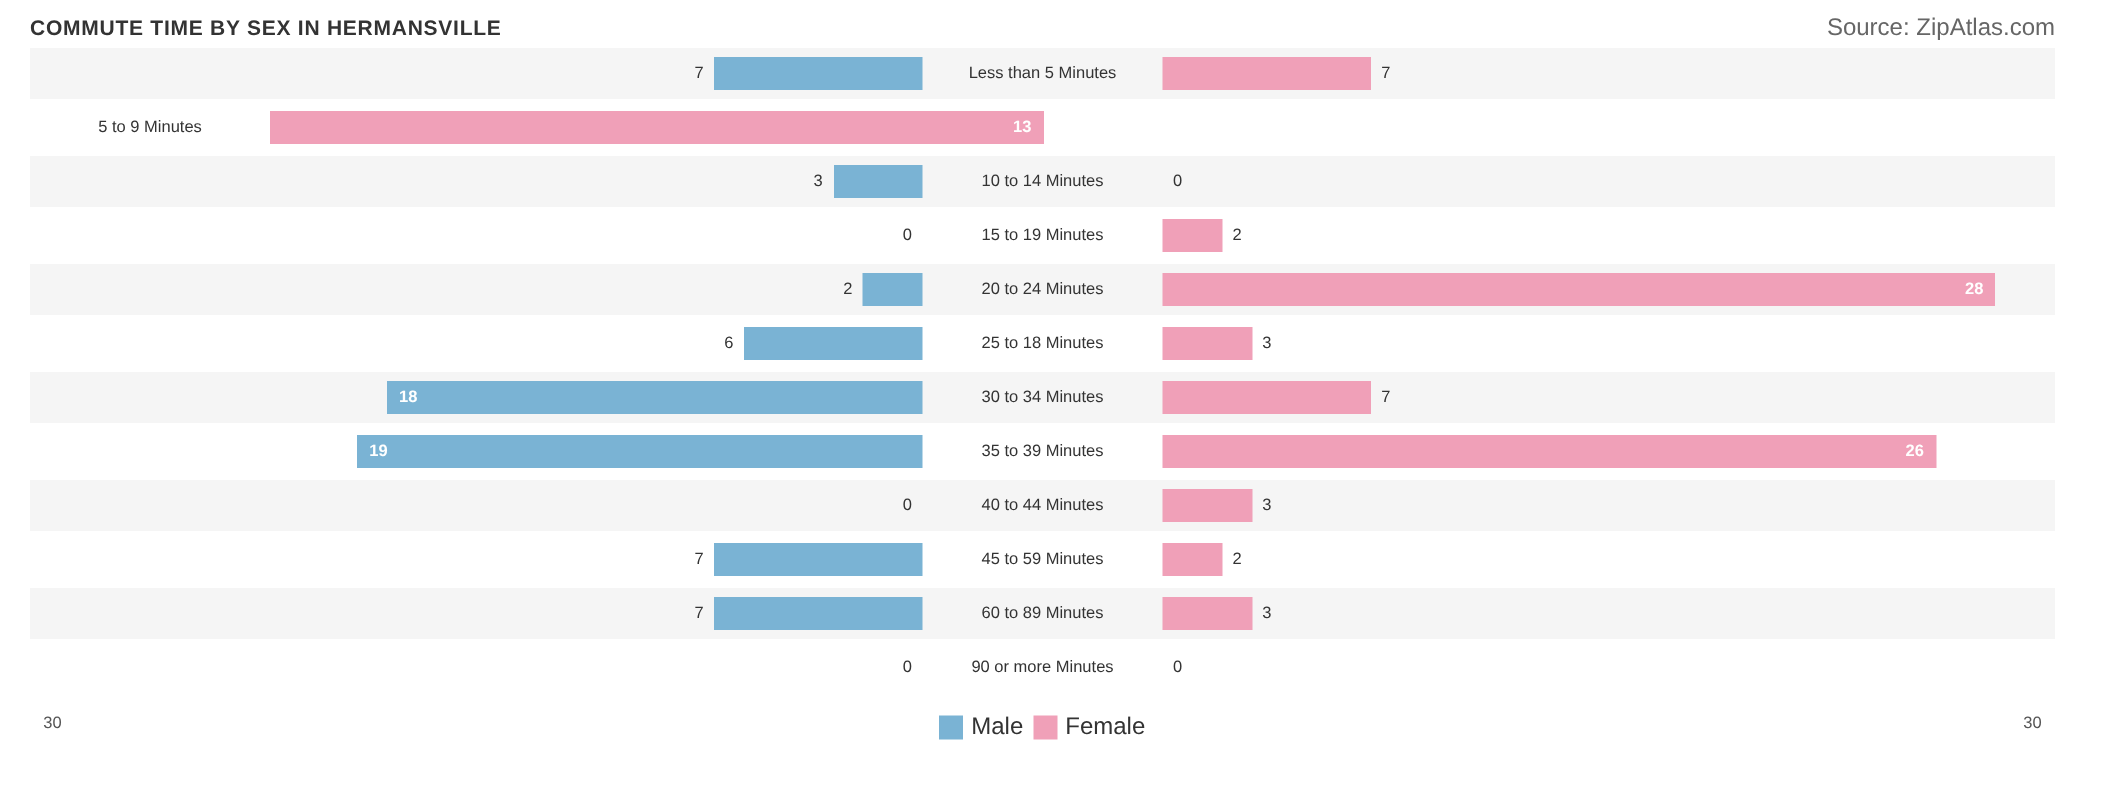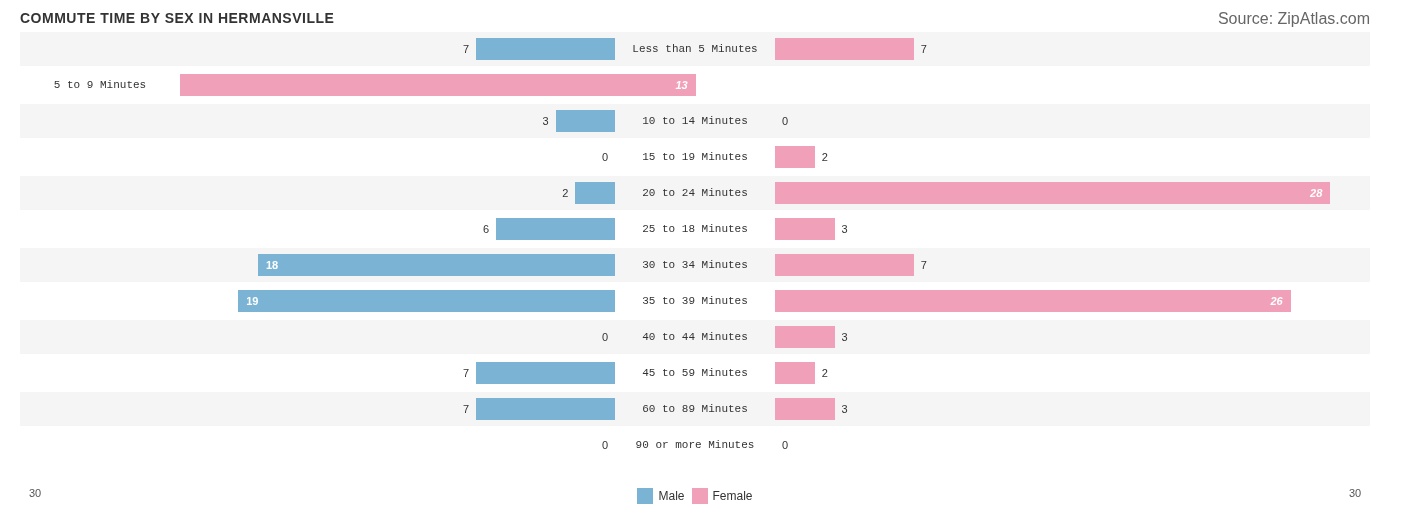--- a/index.html
+++ b/index.html
@@ -48,21 +48,20 @@
       background: #fff;
     }
     .label-center {
       width: 160px;
       text-align: center;
       font-size: 11px;
       color: #333;
       flex-shrink: 0;
       z-index: 2;
       position: relative;
-      font-family: Liberation Mono, monospace;
     }
     .left-side {
       flex: 1;
       display: flex;
       align-items: center;
       justify-content: flex-end;
       height: 100%;
       position: relative;
     }
     .right-side {
@@ -106,45 +105,44 @@
     }
     .bar-label-inside-left {
       left: 4px;
       color: #fff;
       font-weight: bold;
     }
     .bar-label-inside-right {
       right: 4px;
       color: #fff;
       font-weight: bold;
-      font-style: italic;
     }
     .legend {
       display: flex;
       justify-content: center;
       align-items: center;
       gap: 7px;
       margin-top: 6px;
-      font-size: 12px;
+      font-size: 16px;
       color: #333;
     }
     .legend-item {
       display: flex;
       align-items: center;
       gap: 5px;
     }
     .legend-box {
       width: 16px;
       height: 16px;
     }
     .bottom-section {
       display: flex;
       justify-content: space-between;
       align-items: center;
-      margin-top: 20px;
+      margin-top: 8px;
       padding: 0 0px;
     }
     .axis-num {
       font-size: 11px;
       color: #555;
       width: 30px;
       text-align: center;
     }
   </style>
 </head>

